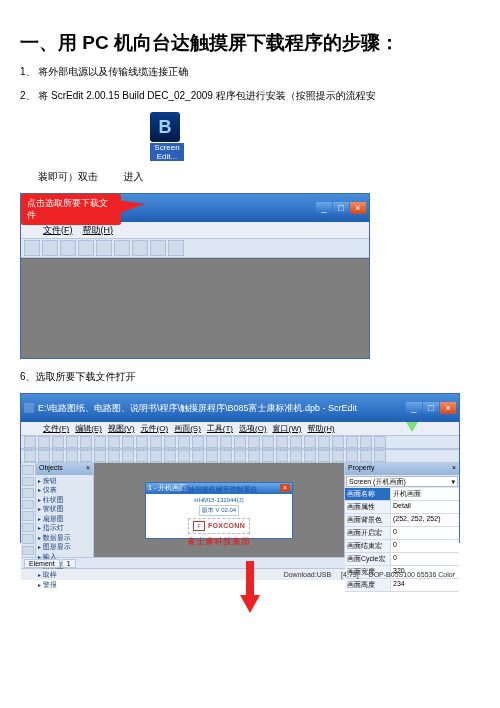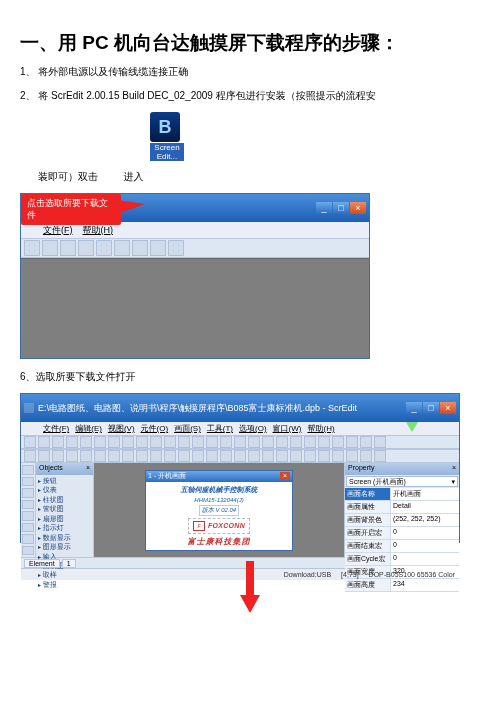--- a/index.html
+++ b/index.html
@@ -52,21 +52,21 @@
   .left-tools .lt { width: 12px; height: 10px; background: #cfdaea; border: 1px solid #b0c0d8; }
   .objects-panel { width: 58px; background: #dfe7f2; border-right: 1px solid #b8c7de; }
   .panel-title { height: 12px; background: linear-gradient(#b8cde9,#97b6de); font-size: 7px; padding: 1px 3px; display: flex; justify-content: space-between; border-bottom: 1px solid #9bb3d3; }
   .obj-list { padding: 1px 2px; font-size: 7px; color: #1a3e7c; line-height: 1.35; }
   .obj-list div::before { content: "▸ "; font-size: 6px; }
   .canvas-area { flex: 1; background: #7f7f7f; display: flex; align-items: center; justify-content: center; }
   .inner-win { width: 148px; background: #fff; border: 1px solid #3a6db0; }
   .inner-titlebar { height: 11px; background: linear-gradient(#6ca9e8,#2a6ec4); display: flex; align-items: center; padding: 0 2px; }
   .inner-titlebar .t { flex: 1; color: #fff; font-size: 7px; }
   .inner-titlebar .x { width: 10px; height: 8px; background: #d24b1f; color: #fff; font-size: 7px; text-align: center; line-height: 8px; }
-  .inner-body { height: 68px; background: #fff; display: flex; flex-direction: column; align-items: center; justify-content: center; font-size: 7px; gap: 2px; font-style: italic; }
+  .inner-body { height: 44px; background: #fff; display: flex; flex-direction: column; align-items: center; justify-content: center; font-size: 7px; gap: 2px; }
   .inner-body .brand-row { display: flex; align-items: center; gap: 3px; border: 1px dashed #bbb; padding: 2px 4px; }
   .fox-logo { width: 12px; height: 10px; border: 1px solid #c33; display: flex; align-items: center; justify-content: center; color: #c33; font-size: 5px; }
   .fox-txt { color: #c33; font-weight: bold; font-size: 7px; letter-spacing: 0.3px; }
   .fuji { color: #c33; font-size: 8px; font-weight: bold; letter-spacing: 1px; }
   .prop-panel { width: 115px; background: #dfe7f2; border-left: 1px solid #b8c7de; }
   .prop-select { margin: 1px; height: 11px; border: 1px solid #a8bedb; background: #fff; font-size: 7px; padding: 0 2px; display: flex; justify-content: space-between; align-items: center; }
   .prop-grid { font-size: 7px; }
   .prow { display: flex; border-bottom: 1px solid #cfdaea; }
   .pk { width: 46px; background: #eef2fa; padding: 1px 2px; border-right: 1px solid #cfdaea; }
   .pk.sel { background: #2a6ec4; color: #fff; }

